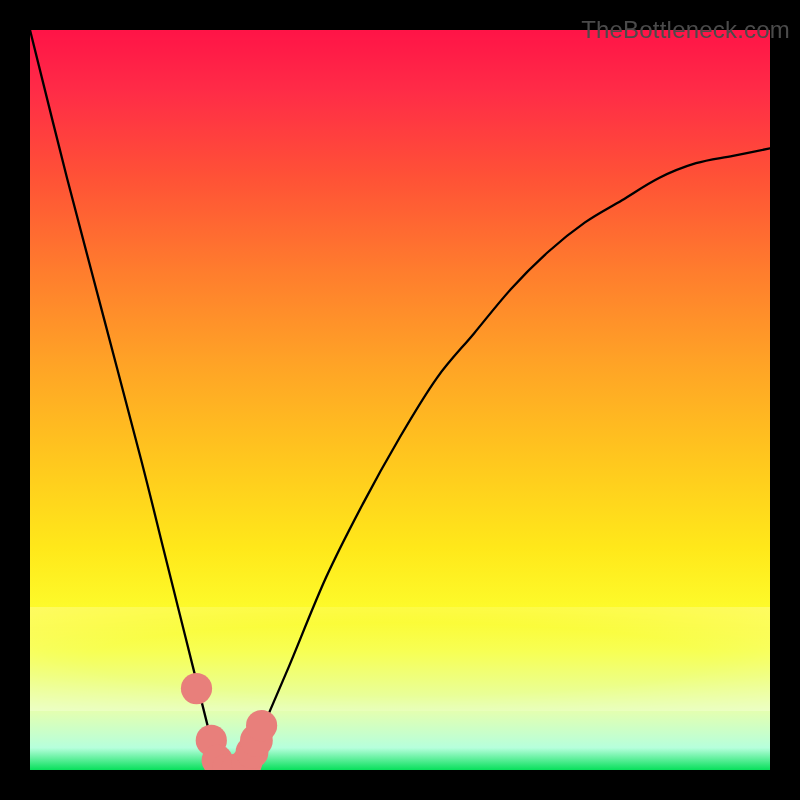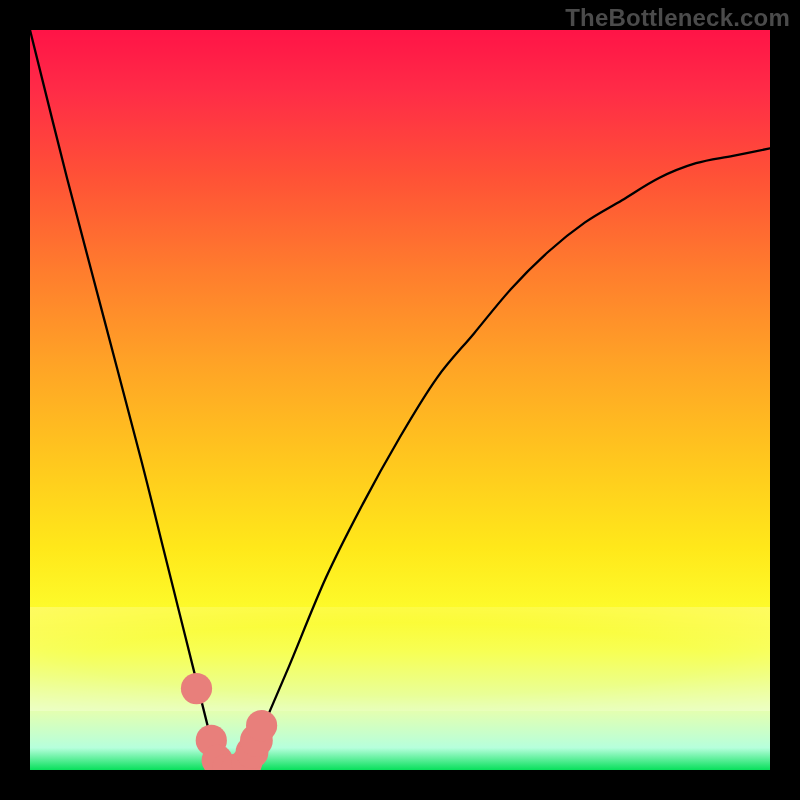--- a/index.html
+++ b/index.html
@@ -22,21 +22,21 @@
   }
   
   .glow{position:absolute;left:0;right:0;top:78%;height:14%;
     background:radial-gradient(ellipse 120% 100% at 50% 50%,
       rgba(255,255,200,0) 0%,
       rgba(255,255,210,0) 35%,
       rgba(255,255,220,0.35) 70%,
       rgba(255,255,230,0.6) 100%);
     mix-blend-mode:screen;pointer-events:none}
   svg.curve{position:absolute;inset:0}
-  .watermark{position:absolute;top:4px;right:10px;color:#4b4b4b;font-size:24px;font-weight:700;letter-spacing:.2px}
+  .watermark{position:absolute;top:16px;right:10px;color:#4b4b4b;font-size:24px;font-weight:400;letter-spacing:.2px}
 </style>
 </head>
 <body>
 
 <div class="frame">
   <div class="plot">
     <div class="grad"></div>
     <div class="glow"></div>
     <svg class="curve" viewBox="0 0 740 740" preserveAspectRatio="none">
       <path id="curve-path" fill="none" stroke="#000" stroke-width="2.3" stroke-linecap="round" d="M0.0 0.0 C6.2 24.7,24.7 99.9,37.0 148.0 C49.3 196.1,61.7 241.7,74.0 288.6 C86.3 335.5,101.1 391.0,111.0 429.2 C120.9 467.4,127.0 493.3,133.2 518.0 C139.4 542.7,143.1 557.5,148.0 577.2 C152.9 596.9,157.9 616.7,162.8 636.4 C167.7 656.1,173.9 680.8,177.6 695.6 C181.3 710.4,182.5 717.8,185.0 725.2 C187.5 732.6,189.9 737.5,192.4 740.0 C194.9 742.5,197.3 740.0,199.8 740.0 C202.3 740.0,204.7 741.2,207.2 740.0 C209.7 738.8,212.1 735.1,214.6 732.6 C217.1 730.1,218.3 732.6,222.0 725.2 C225.7 717.8,230.6 703.0,236.8 688.2 C243.0 673.4,249.1 659.8,259.0 636.4 C268.9 613.0,283.7 574.7,296.0 547.6 C308.3 520.5,320.7 497.0,333.0 473.6 C345.3 450.2,357.7 428.0,370.0 407.0 C382.3 386.0,394.7 365.1,407.0 347.8 C419.3 330.5,431.7 318.2,444.0 303.4 C456.3 288.6,468.7 272.6,481.0 259.0 C493.3 245.4,505.7 233.1,518.0 222.0 C530.3 210.9,542.7 201.0,555.0 192.4 C567.3 183.8,579.7 177.6,592.0 170.2 C604.3 162.8,616.7 154.2,629.0 148.0 C641.3 141.8,653.7 136.9,666.0 133.2 C678.3 129.5,690.7 128.3,703.0 125.8 C715.3 123.3,733.8 119.6,740.0 118.4"></path>

